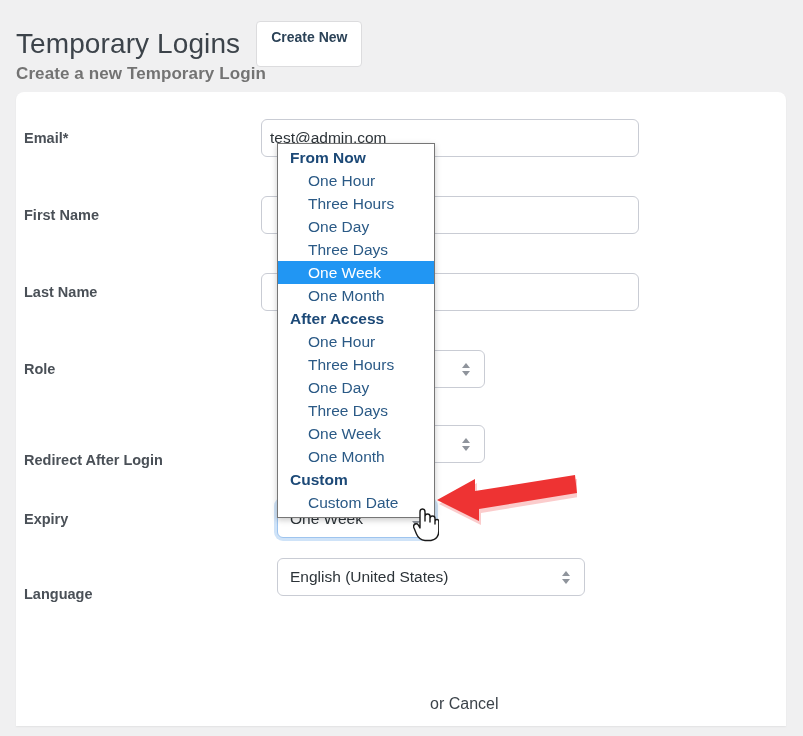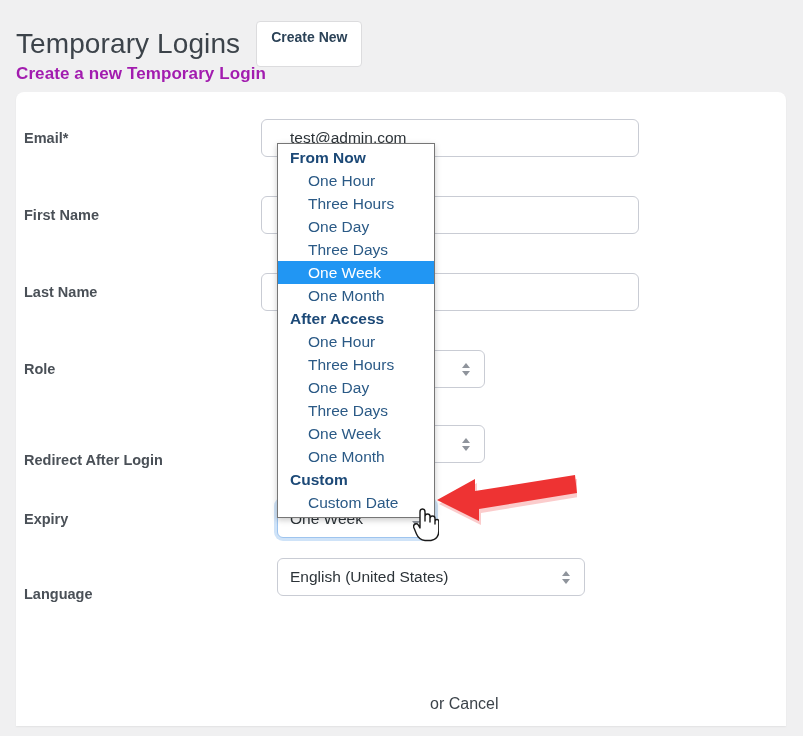--- a/index.html
+++ b/index.html
@@ -42,21 +42,21 @@
     padding: 7px 14px 21px 14px;
     line-height: 16px;
     cursor: pointer;
     font-family: "Liberation Sans", sans-serif;
   }
   .section-title {
     position: absolute;
     left: 16px; top: 64px;
     font-size: 17px;
     font-weight: bold;
-    color: #a21caf;
+    color: #737373;
     letter-spacing: 0.1px;
   }
 
   
   .card {
     position: absolute;
     left: 16px; top: 92px;
     width: 770px; height: 634px;
     background: #ffffff;
     border-radius: 8px 8px 0 0;
@@ -71,21 +71,21 @@
     white-space: nowrap;
   }
   .text-input {
     position: absolute;
     left: 261px;
     height: 38px;
     width: 378px;
     background: #fff;
     border: 1px solid #c9ccd4;
     border-radius: 6px;
-    padding: 0 28px;
+    padding: 0 8px;
     font-size: 15.5px;
     color: #2c3338;
     font-family: "Liberation Sans", sans-serif;
     outline: none;
   }
   .text-input::placeholder { color: #8c8f94; }
 
   .sel {
     position: absolute;
     background: #fff;

